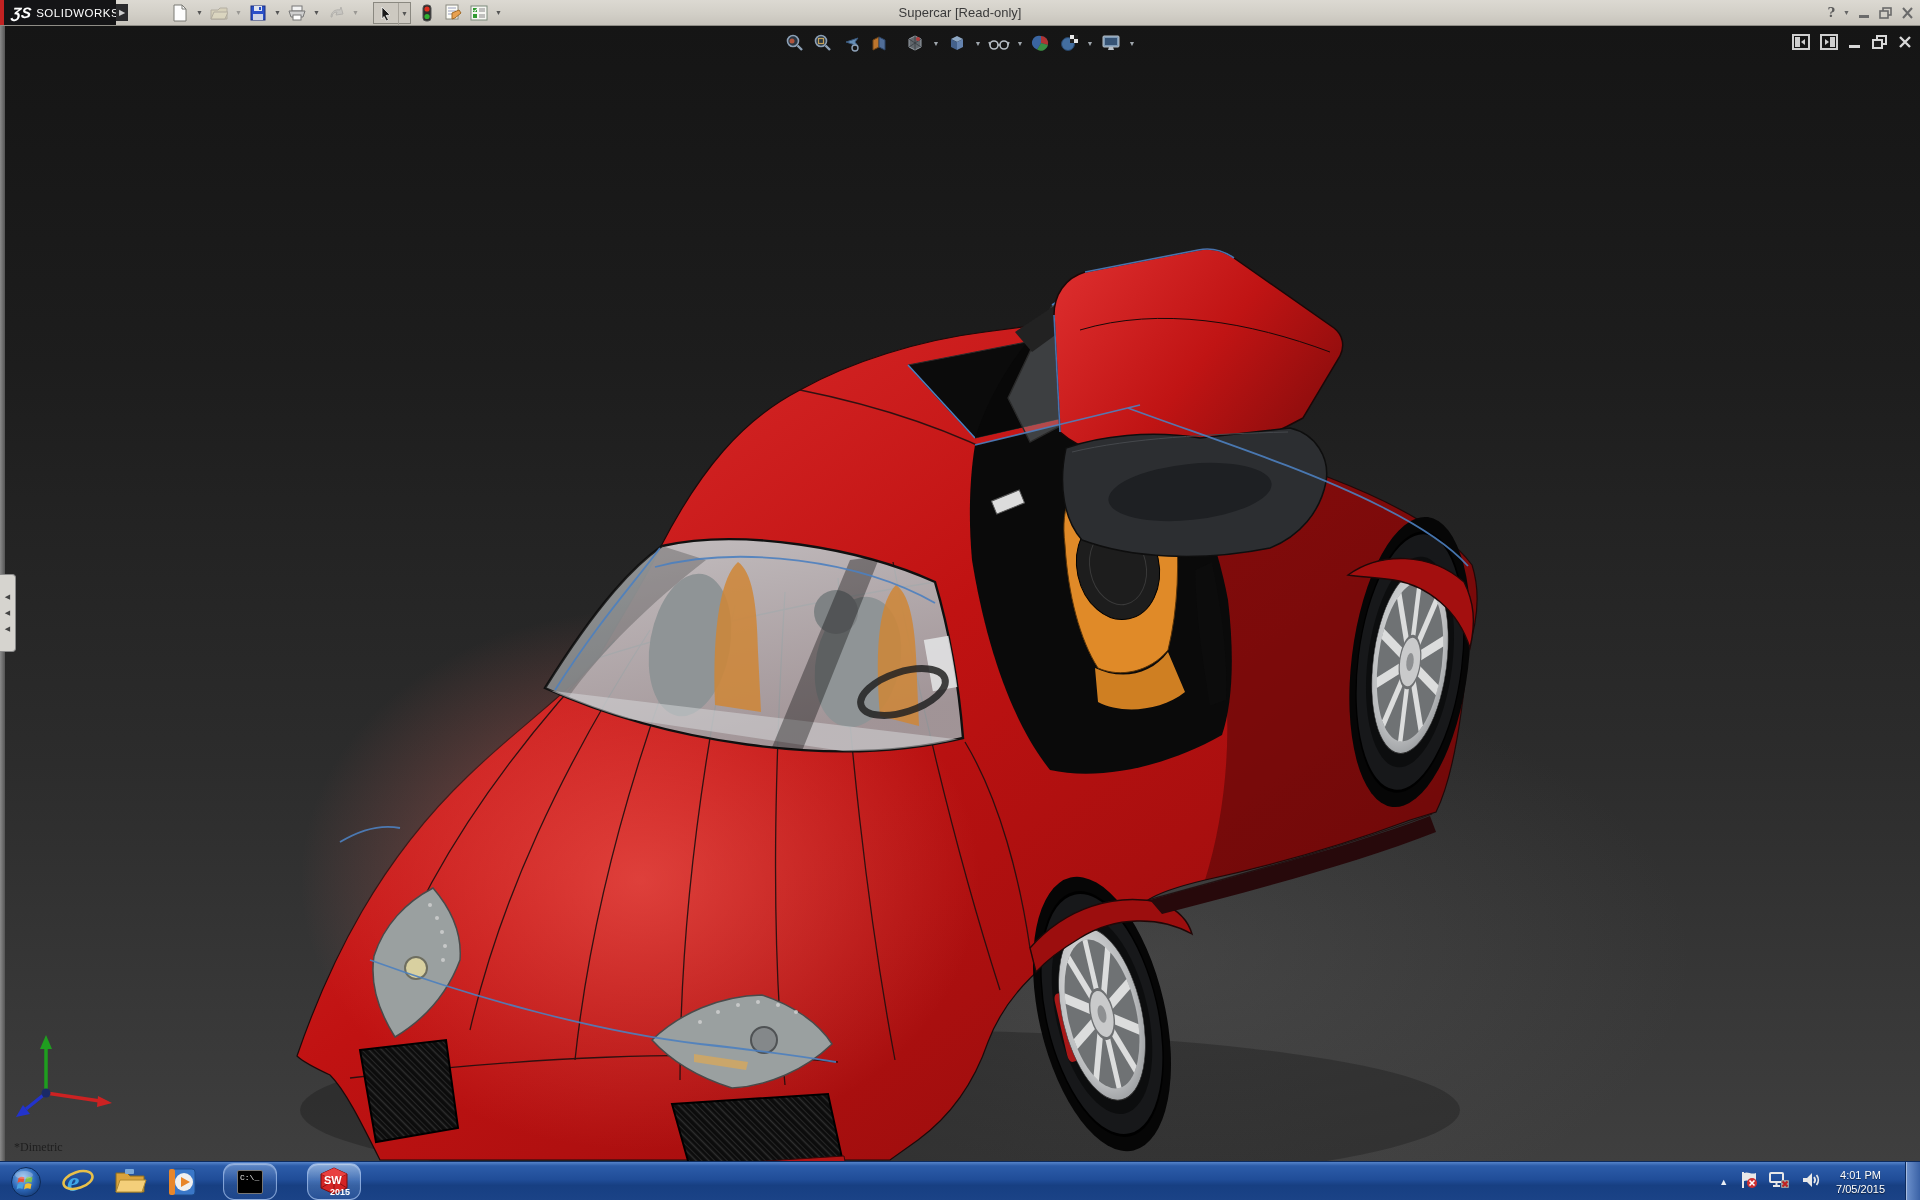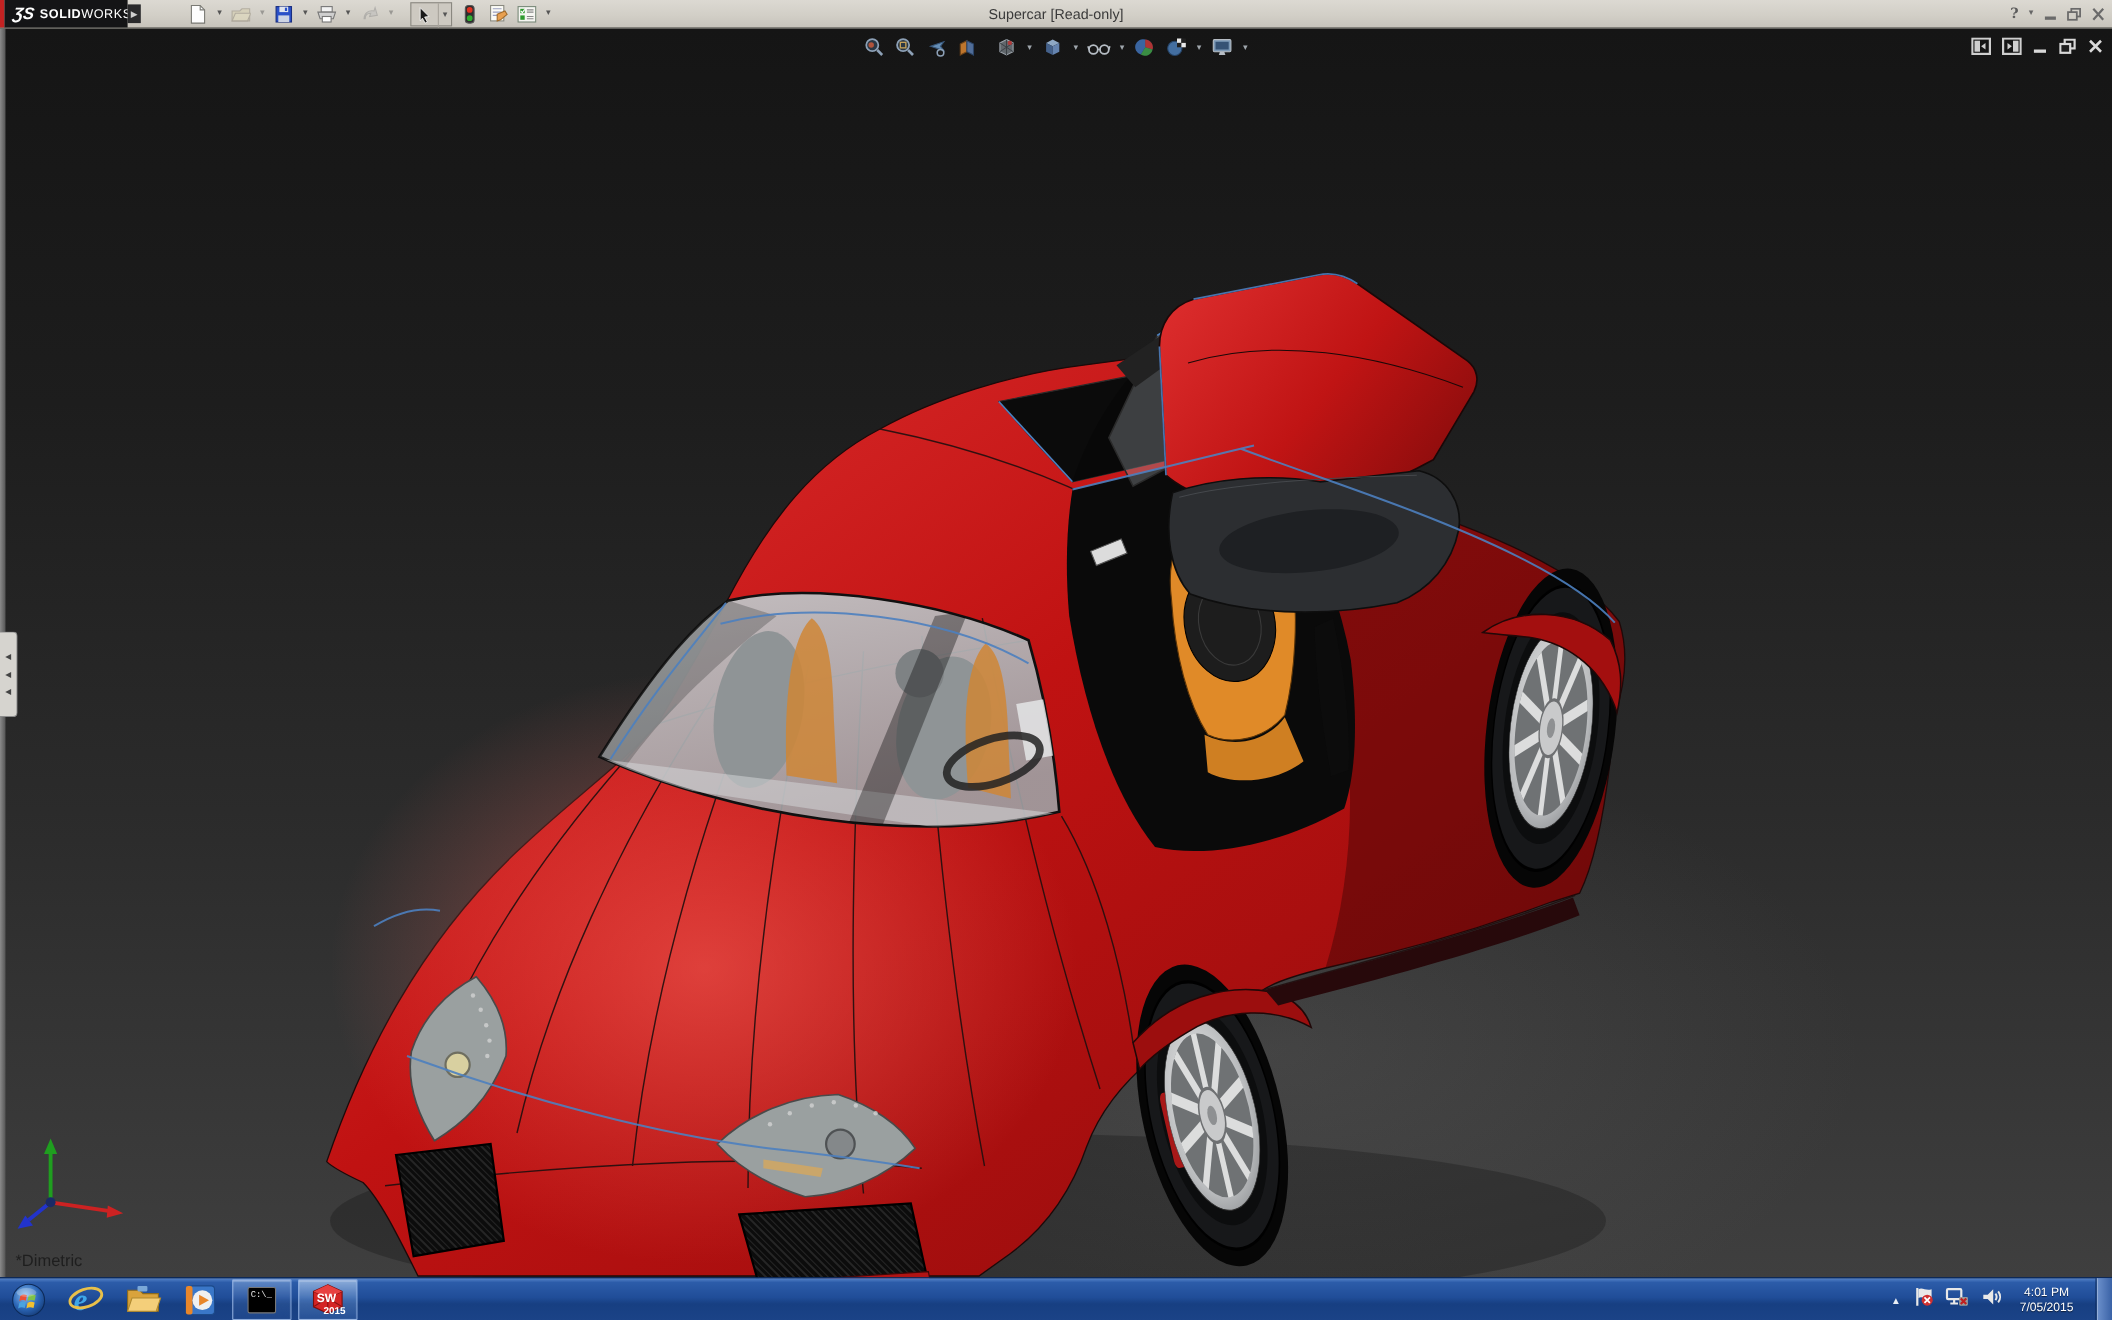--- a/index.html
+++ b/index.html
@@ -8,21 +8,21 @@
 
   
   .titlebar{position:absolute;left:0;top:0;width:1920px;height:25px;
     background:linear-gradient(180deg,#dcd9d2 0%,#d2cfc7 55%,#c7c3bb 100%);
     border-bottom:1px solid #8f8d86;z-index:30;}
   .red-sliver{position:absolute;left:0;top:0;width:4px;height:25px;background:#c32222;}
   .brand{position:absolute;left:4px;top:0;width:112px;height:25px;background:#141416;
     display:flex;align-items:center;gap:5px;padding-left:8px;box-sizing:border-box;}
   .brand .glyph{color:#fff;font-style:italic;font-weight:bold;font-size:15px;transform:skewX(-8deg);}
   .brand .wordmark{color:#fff;font-size:11.5px;letter-spacing:.5px;}
-  .brand .wordmark b{font-weight:bold;}
+  .brand .wordmark b{font-weight:normal;}
   .brand-expander{position:absolute;left:116px;top:4px;width:12px;height:17px;background:#2a2a2c;
     color:#cfcfcf;font-size:8px;line-height:17px;text-align:center;}
   .tb-tools{position:absolute;left:168px;top:1px;height:23px;display:flex;align-items:center;gap:2px;}
   .tbtn{width:24px;height:22px;display:flex;align-items:center;justify-content:center;}
   .tbtn svg{display:block;}
   .tb-dd{width:11px;height:22px;display:flex;align-items:center;justify-content:center;
     font-size:7px;color:#555;}
   .dim{opacity:.45;}
   .sel-box{display:flex;border:1px solid #8a8880;background:#cdc9c1;height:20px;margin:0 2px;}
   .sel-box .tbtn{border-right:1px solid #a8a49c;}
@@ -51,30 +51,30 @@
   .vp-controls svg{display:block;}
 
   .left-splitter{position:absolute;left:0;top:0;width:5px;height:1135px;
     background:linear-gradient(90deg,#8a8a8a,#555);}
   .left-tab{position:absolute;left:0;top:548px;width:15px;height:76px;background:#d6d4cf;
     border:1px solid #8a8a8a;border-left:none;border-radius:0 4px 4px 0;
     display:flex;flex-direction:column;align-items:center;justify-content:center;gap:8px;
     color:#444;font-size:7px;}
 
   .triad{position:absolute;left:12px;bottom:40px;}
-  .view-label{position:absolute;left:14px;bottom:6px;font-size:15px;color:#1e1e1e;}
+  .view-label{position:absolute;left:14px;bottom:6px;font-size:12px;color:#1e1e1e;font-family:Liberation Serif, serif;}
 
   
   .taskbar{position:absolute;left:0;top:1161px;width:1920px;height:39px;z-index:40;
     background:linear-gradient(180deg,#5583c9 0%,#2c5ca9 10%,#204d98 45%,#173f82 60%,#1b4387 100%);
     border-top:1px solid #0d2b5e;display:flex;align-items:center;}
   .tb-apps{display:flex;align-items:center;height:39px;}
   .app{width:52px;height:39px;display:flex;align-items:center;justify-content:center;}
   .app svg{display:block;}
-  .app-btn{width:52px;height:35px;margin:2px 3px;border:1px solid rgba(160,190,235,.75);border-radius:1px;
+  .app-btn{width:52px;height:35px;margin:2px 15px;border:1px solid rgba(160,190,235,.75);border-radius:11px;
     background:linear-gradient(180deg,rgba(190,215,248,.35),rgba(90,130,195,.25) 50%,rgba(40,80,150,.3));
     display:flex;align-items:center;justify-content:center;box-shadow:inset 0 1px 1px rgba(255,255,255,.35);}
   .app-btn.active{background:linear-gradient(180deg,rgba(215,235,255,.55),rgba(120,165,225,.4) 50%,rgba(60,105,175,.4));}
   .cmd-ico{width:26px;height:24px;background:#000;border:1px solid #777;border-radius:2px;
     color:#e8e8e8;font-family:"Liberation Mono","DejaVu Sans Mono",monospace;font-size:8px;
     line-height:11px;padding:1px 2px;box-sizing:border-box;}
   .tray{margin-left:auto;display:flex;align-items:center;gap:10px;height:39px;}
   .tray .chev{color:#e9eef5;font-size:9px;}
   .clock{color:#fff;font-size:11px;text-align:center;line-height:14px;margin:2px 4px;
     text-shadow:0 1px 1px rgba(0,0,0,.6);}

